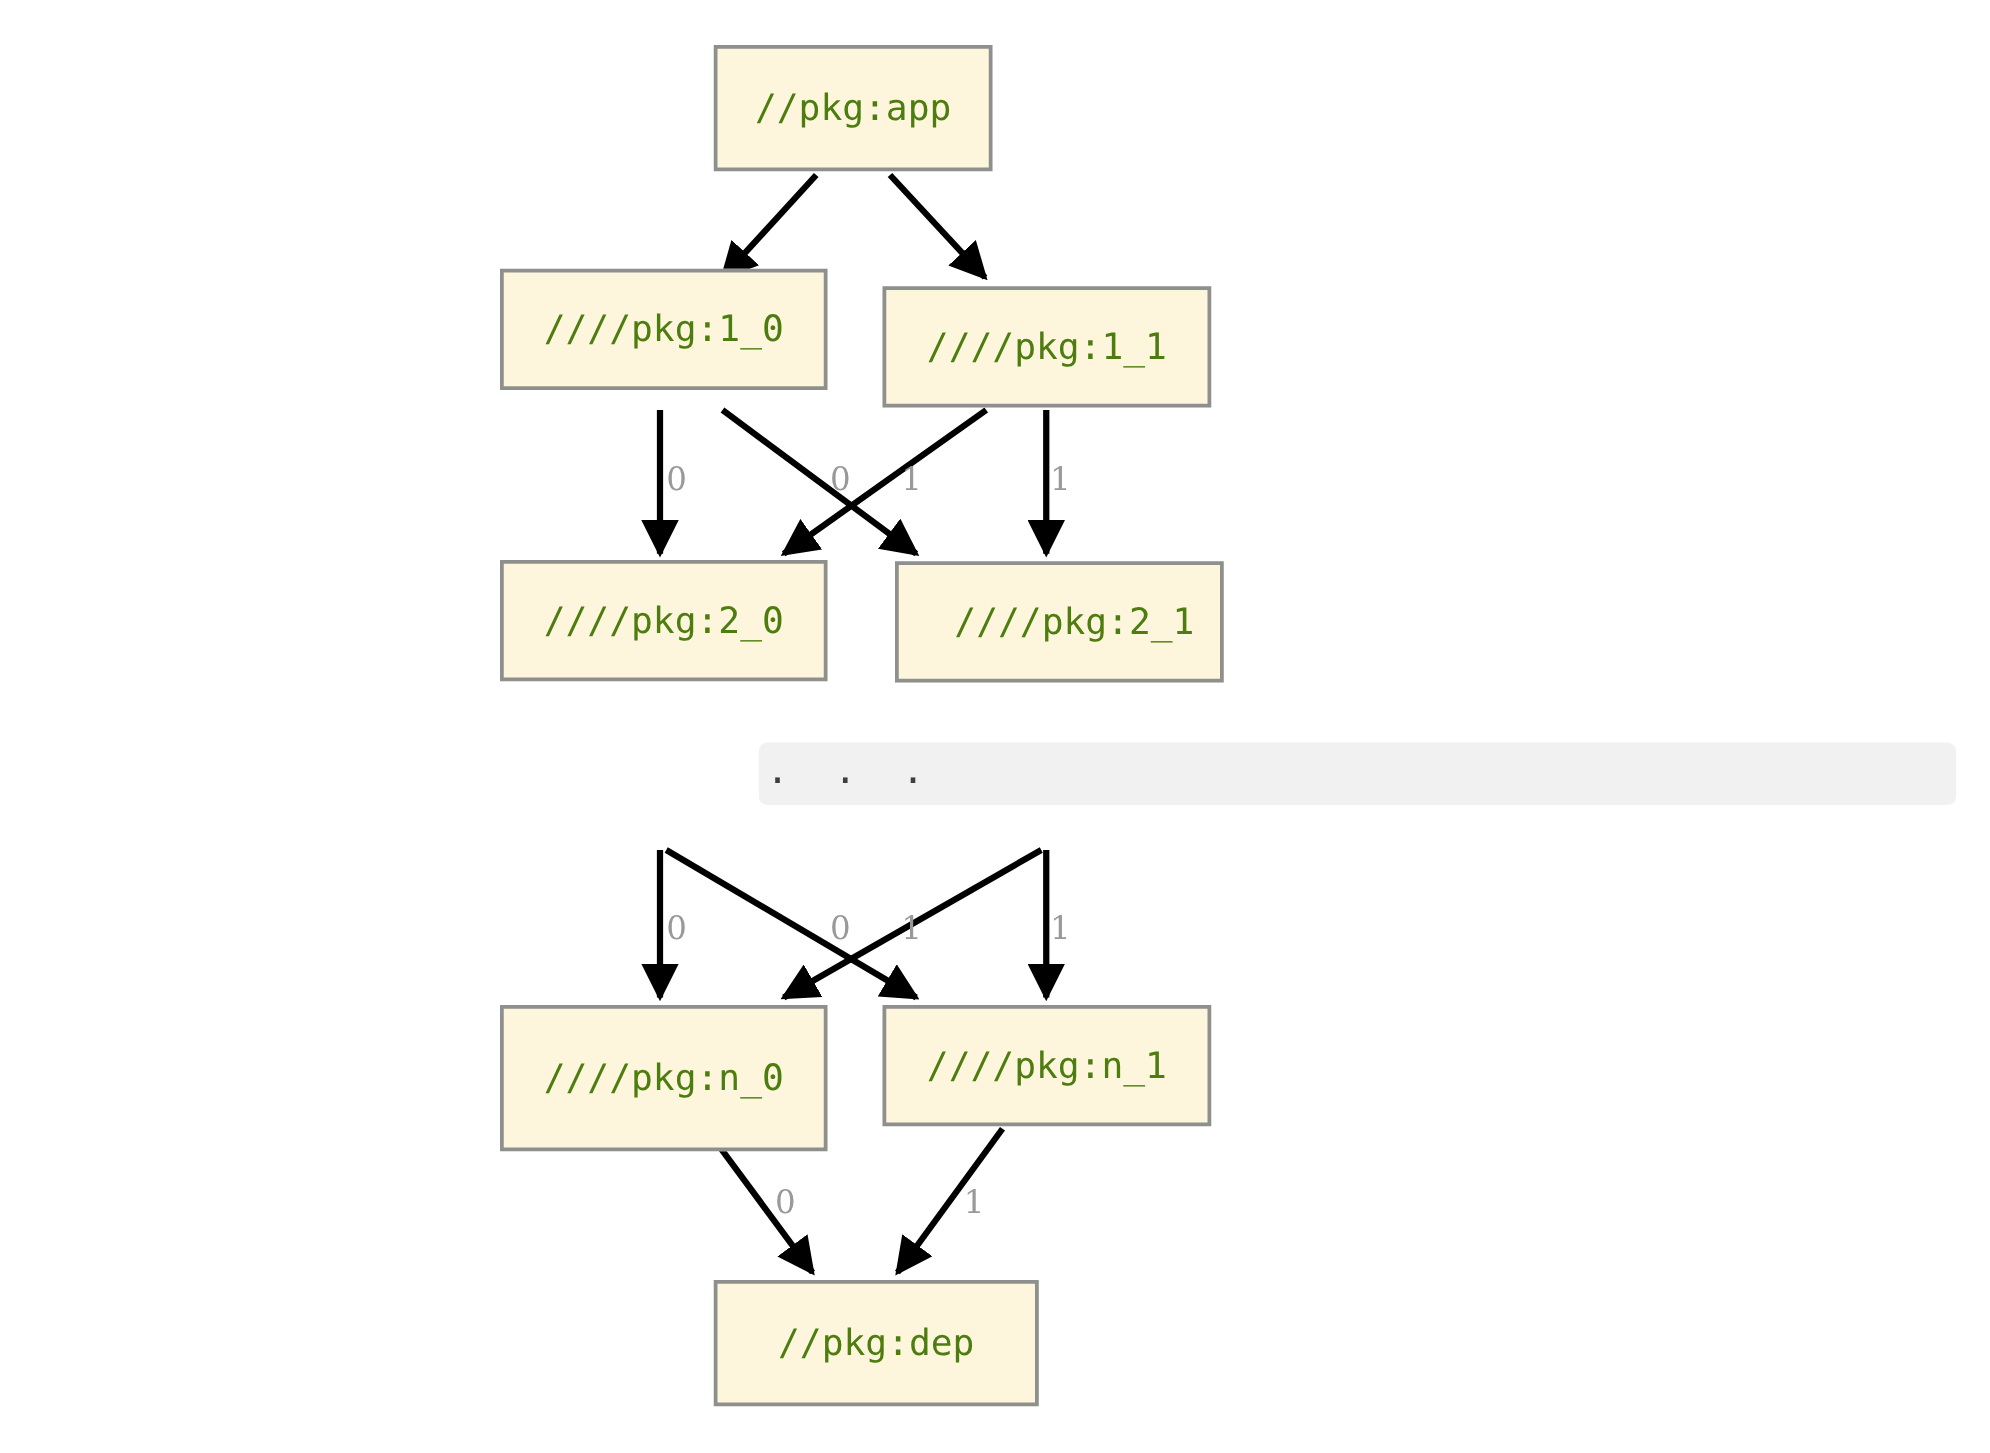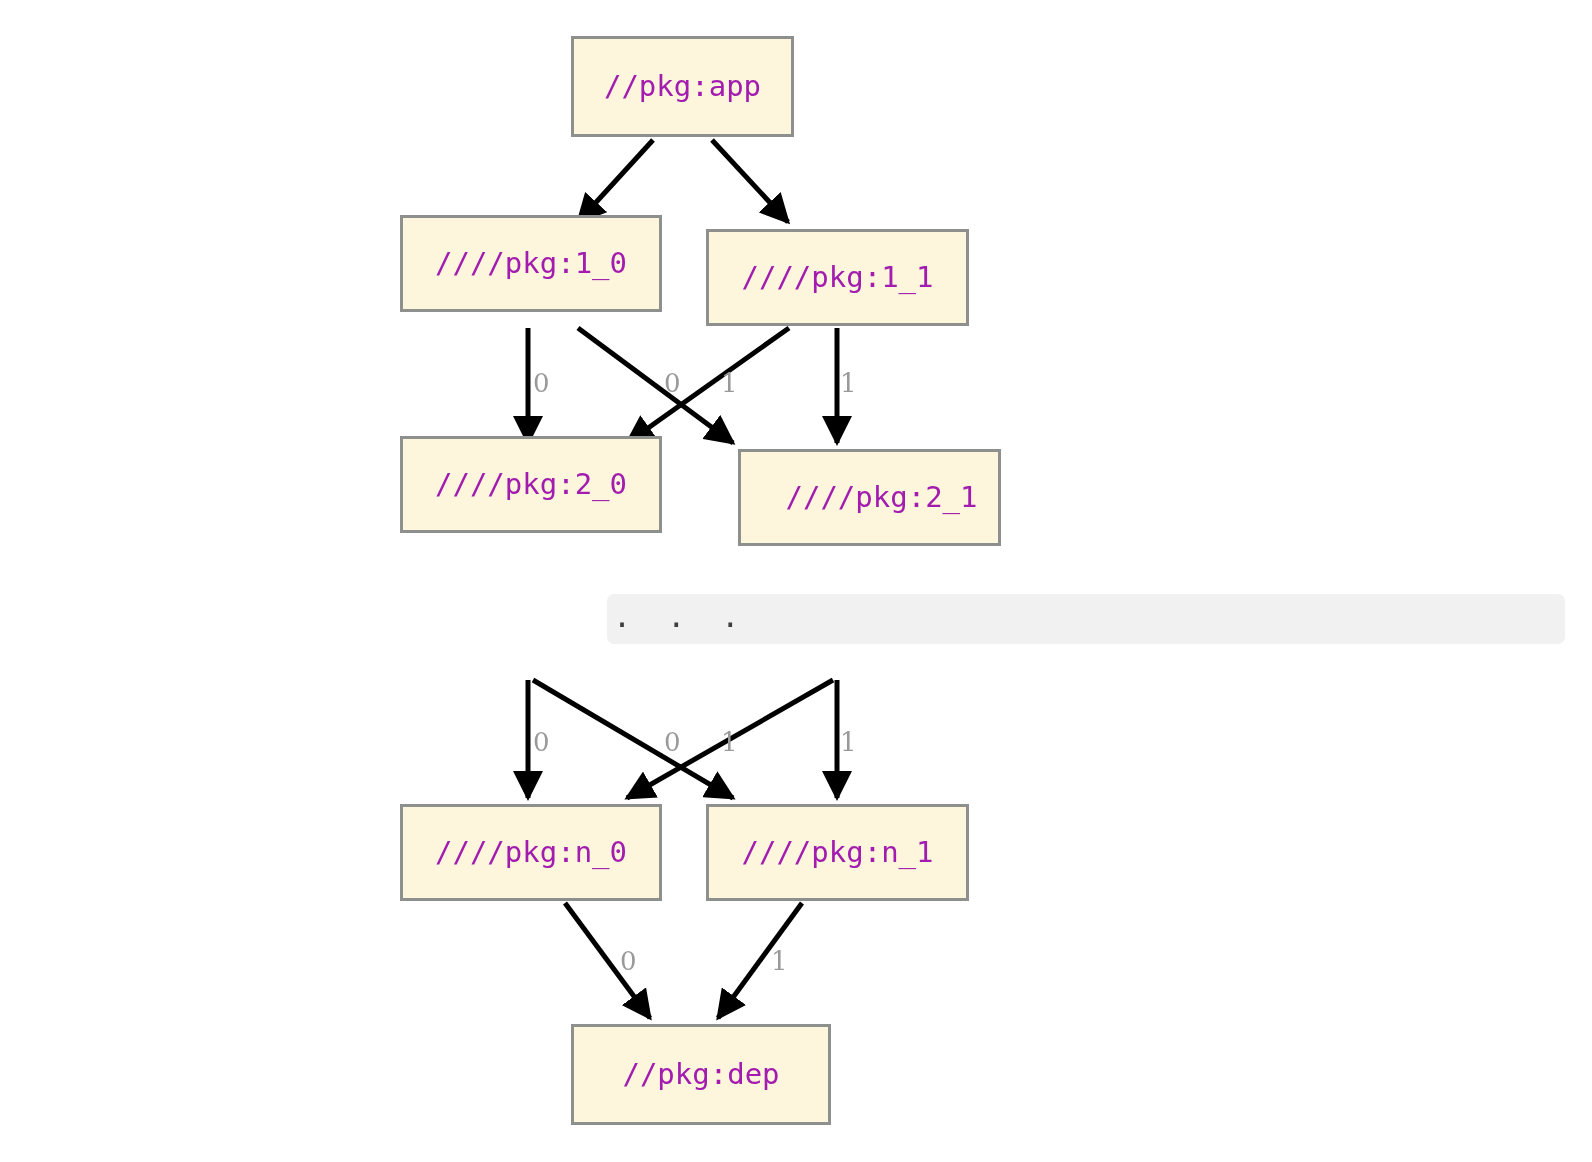--- a/index.html
+++ b/index.html
@@ -31,21 +31,21 @@
     background: #fdf6dc;
     border: 3px solid #8d908d;
     display: flex;
     align-items: center;
     justify-content: center;
     z-index: 3;
   }
   .node-label {
     font-family: "DejaVu Sans Mono", monospace;
     font-size: 29px;
-    color: #a21caf;
+    color: #4d7c0f;
     letter-spacing: 0px;
     white-space: pre;
     line-height: 1;
   }
   .ellipsis-band {
     position: absolute;
     background: #f1f1f1;
     border-radius: 7px;
     z-index: 1;
     display: flex;
@@ -122,29 +122,29 @@
   </div>
 
   <div class="node-box" style="left:400px; top:215px; width:262px; height:97px;">
     <span class="node-label">////pkg:1_0</span>
   </div>
 
   <div class="node-box" style="left:706px; top:229px; width:263px; height:97px;">
     <span class="node-label">////pkg:1_1</span>
   </div>
 
-  <div class="node-box" style="left:400px; top:436px; width:262px; height:97px;">
+  <div class="node-box" style="left:400px; top:448px; width:262px; height:97px;">
     <span class="node-label">////pkg:2_0</span>
   </div>
 
-  <div class="node-box" style="left:738px; top:449px; width:263px; height:97px;padding-left:24px;">
+  <div class="node-box" style="left:716px; top:449px; width:263px; height:97px;padding-left:24px;">
     <span class="node-label">////pkg:2_1</span>
   </div>
 
-  <div class="node-box" style="left:400px; top:804px; width:262px; height:97px;">
+  <div class="node-box" style="left:400px; top:804px; width:262px; height:117px;">
     <span class="node-label">////pkg:n_0</span>
   </div>
 
   <div class="node-box" style="left:706px; top:804px; width:263px; height:97px;text-align:center;">
     <span class="node-label">////pkg:n_1</span>
   </div>
 
   <div class="node-box" style="left:571px; top:1024px; width:260px; height:101px;">
     <span class="node-label">//pkg:dep</span>
   </div>

